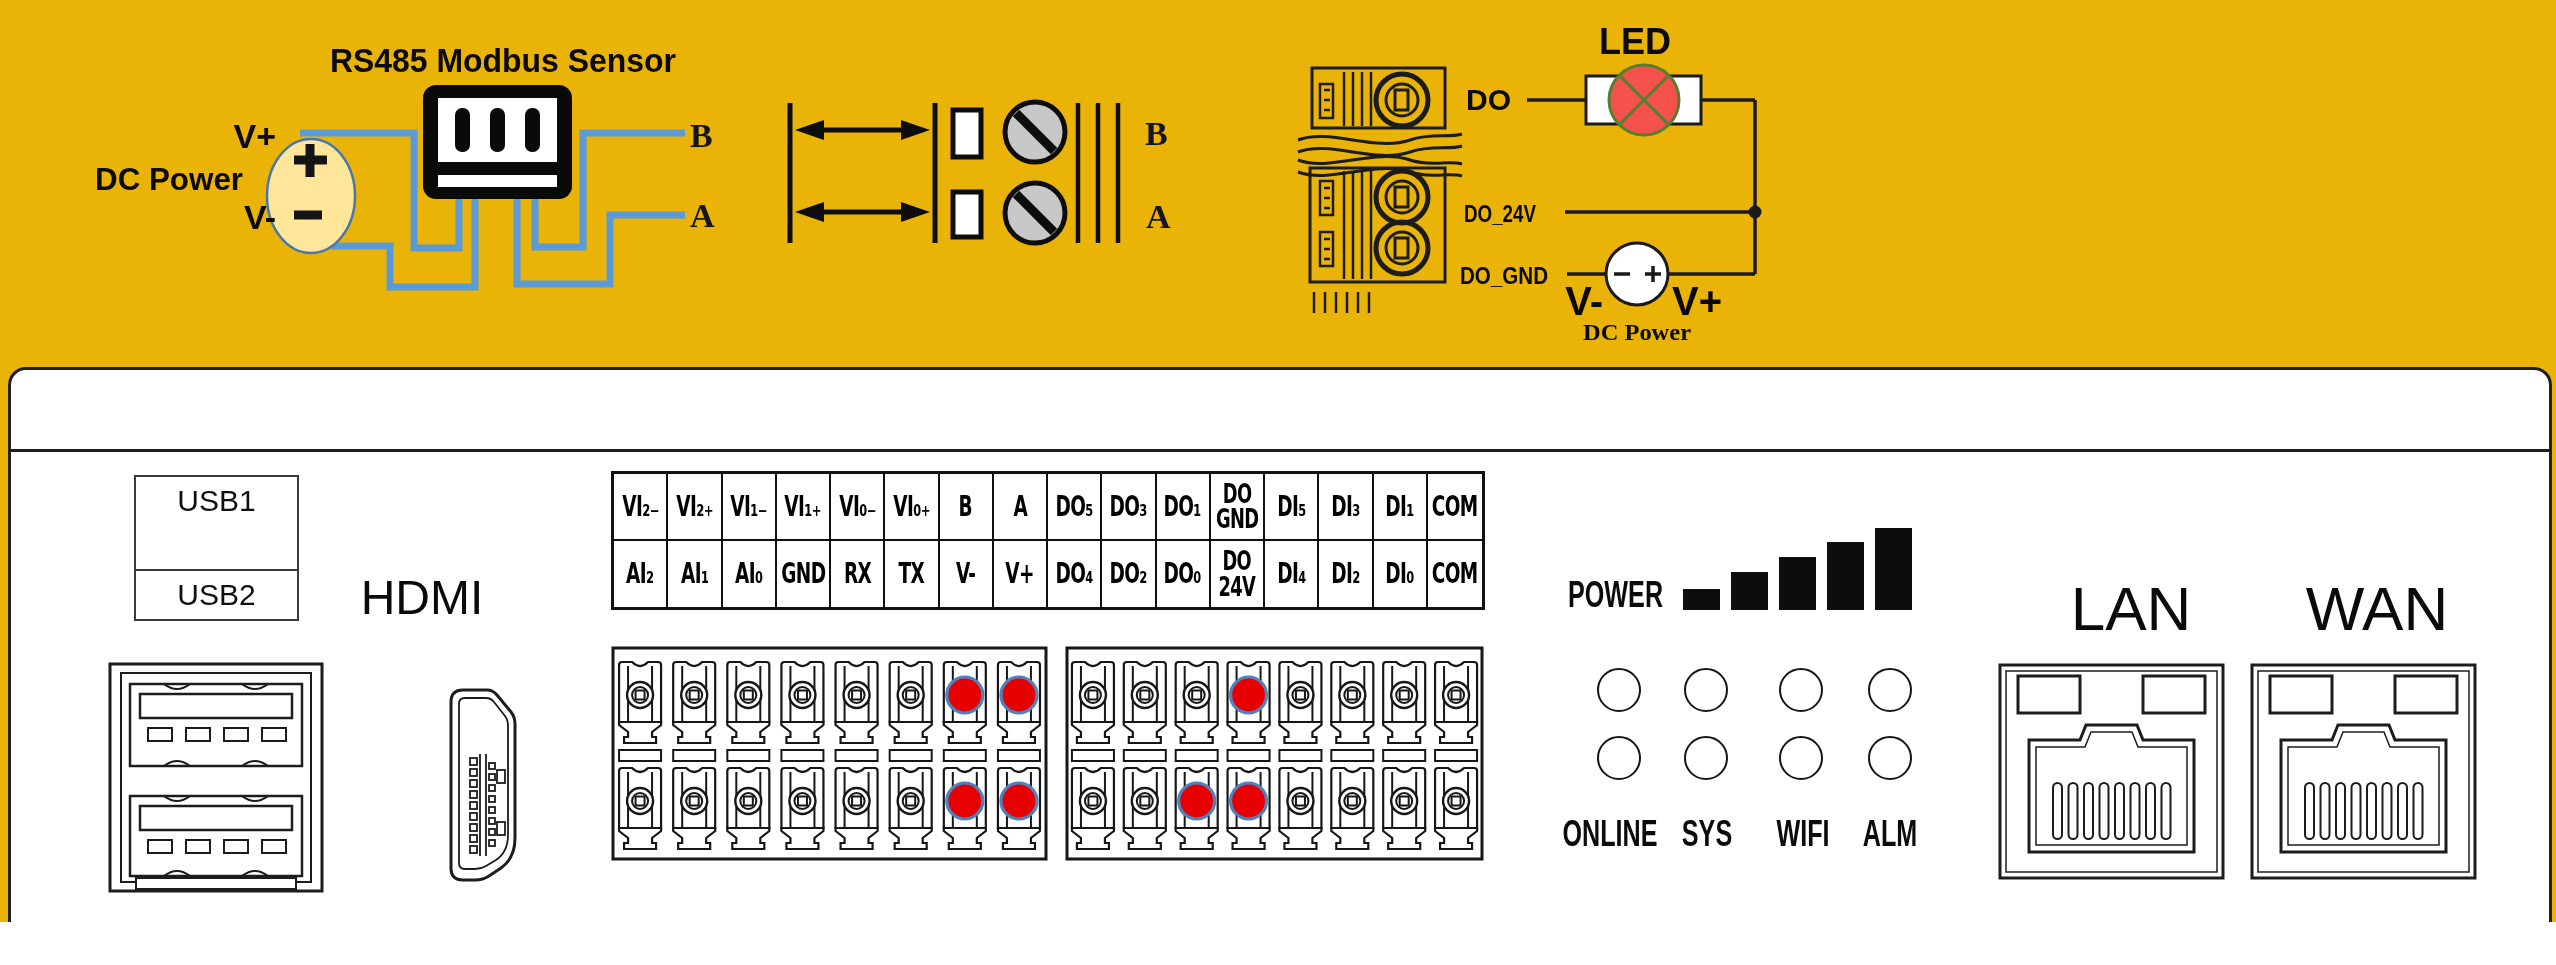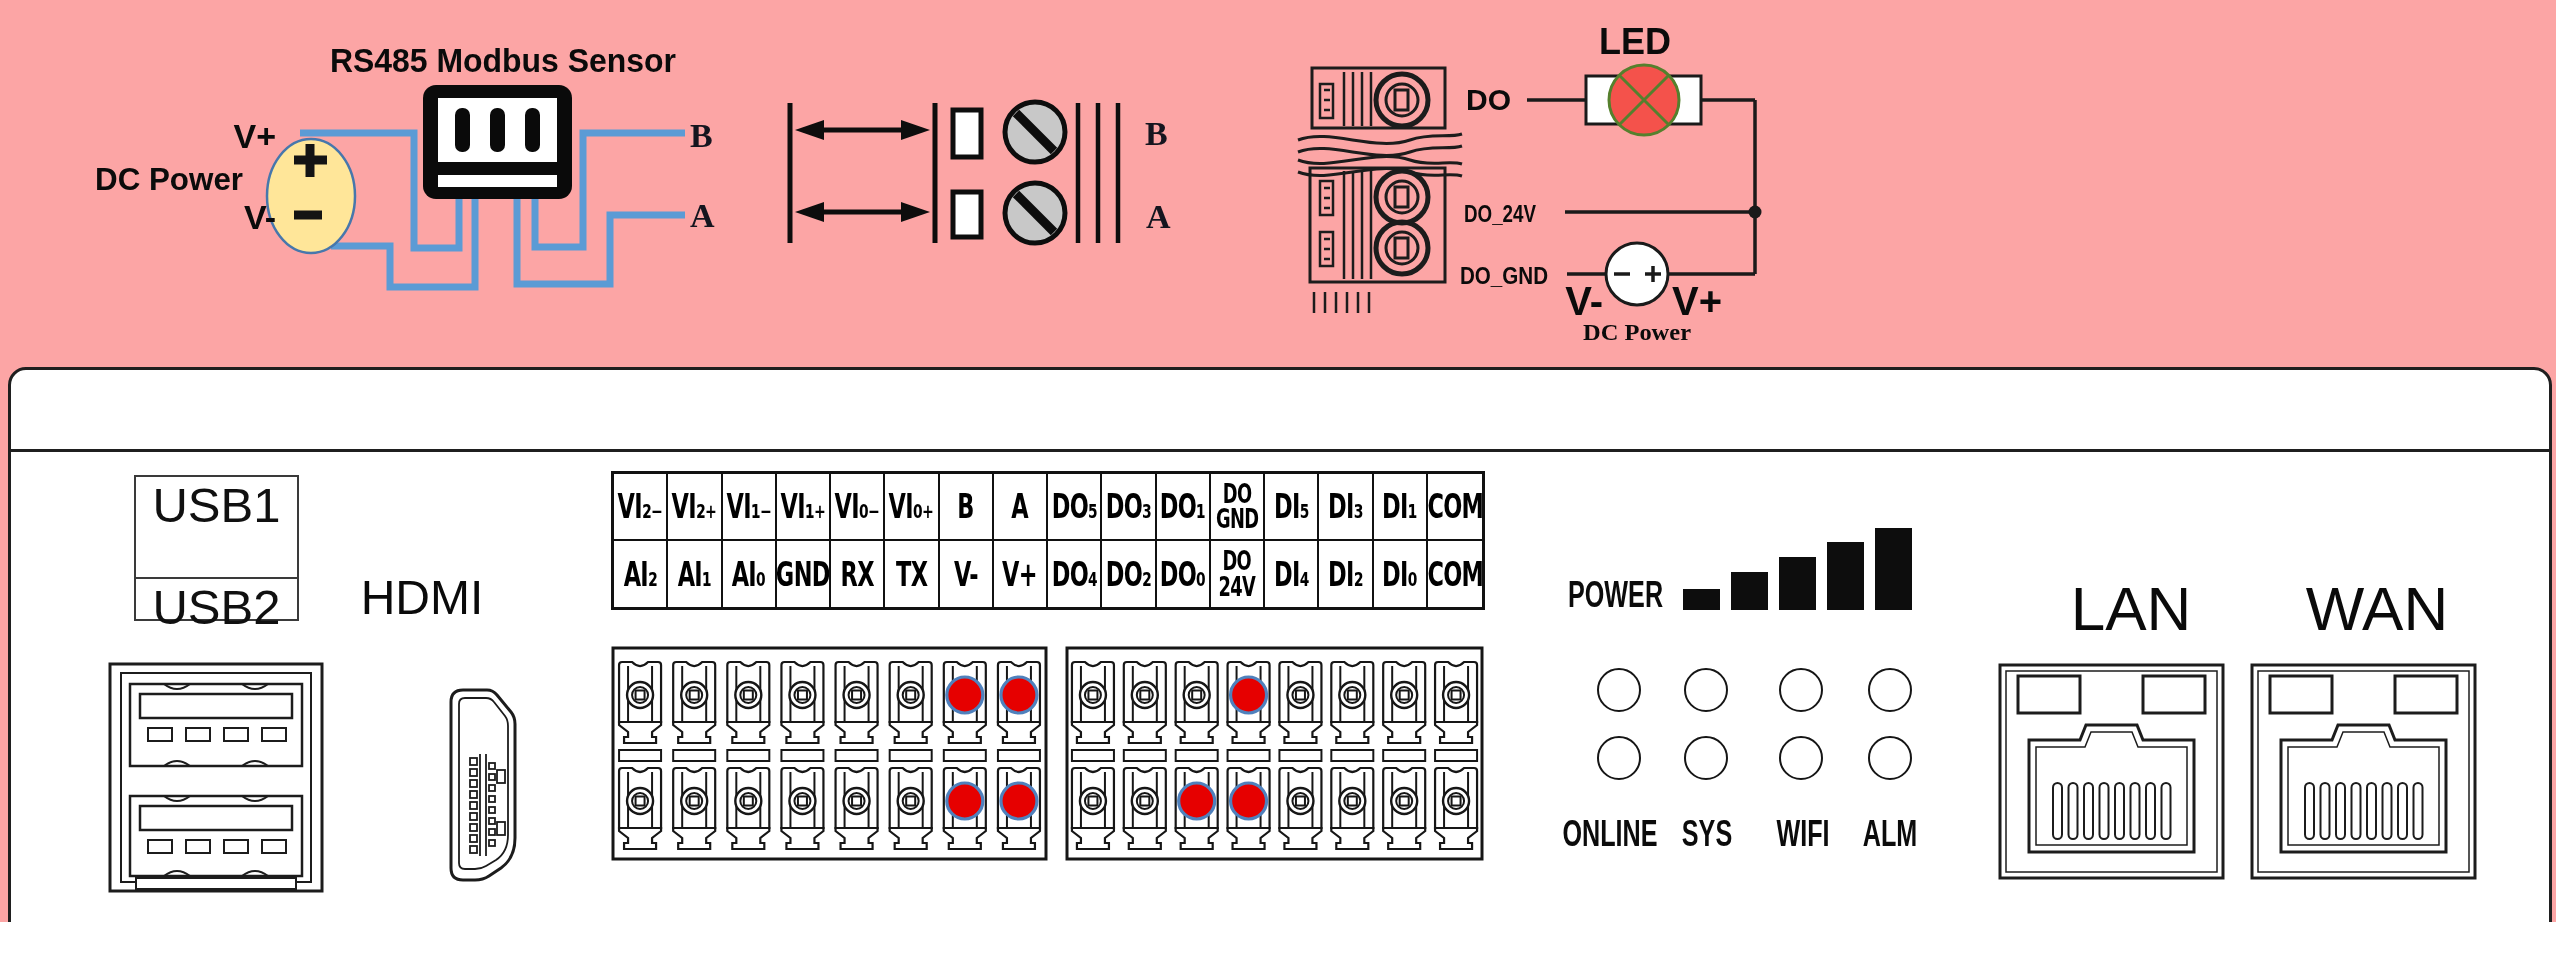--- a/index.html
+++ b/index.html
@@ -1,47 +1,47 @@
 <!DOCTYPE html>
 <html><head>
 <meta charset="utf-8">
 <style>
   html,body{margin:0;padding:0;background:#fff;}
-  .stage{position:relative;width:2556px;height:922px;background:#fca5a5;overflow:hidden;
+  .stage{position:relative;width:2556px;height:922px;background:#eab308;overflow:hidden;
          font-family:"Liberation Sans",sans-serif;color:#0b0b0b;}
   .abs{position:absolute;}
   svg{display:block;}
   svg text{fill:#0b0b0b;}
   .tb40{font:700 40px "Liberation Sans",sans-serif}
   .tb36{font:700 36px "Liberation Sans",sans-serif}
   .tb34{font:700 34px "Liberation Sans",sans-serif}
   .tb32{font:700 32px "Liberation Sans",sans-serif}
   .tb30{font:700 30px "Liberation Sans",sans-serif}
   .tb24{font:700 24px "Liberation Sans",sans-serif}
   .serif34{font:700 34px "Liberation Serif",serif}
   .serif24{font:700 24px "Liberation Serif",serif}
 
   .panel{position:absolute;left:8px;top:367px;width:2544px;height:589px;
          border:3px solid #1f1f1f;border-radius:18px;background:#fff;box-sizing:border-box;}
   .panel-divider{position:absolute;left:0;right:0;top:79px;border-top:3px solid #1f1f1f;}
 
   .usb-box{position:absolute;left:123px;top:105px;width:165px;height:146px;
            border:2.5px solid #3a3a3a;box-sizing:border-box;display:flex;flex-direction:column;}
-  .usb-cell{flex:1;display:flex;align-items:center;justify-content:center;font-size:49px;color:#101010;}
+  .usb-cell{flex:1;display:flex;align-items:center;justify-content:center;font-size:30px;color:#101010;}
   .usb-cell + .usb-cell{border-top:2.5px solid #3a3a3a;margin-top:44px;}
 
   .hdmi-label{position:absolute;left:411px;top:200px;transform:translateX(-50%);
               font-size:48px;color:#0a0a0a;white-space:nowrap;}
 
   .io-grid{position:absolute;left:600px;top:101px;width:874px;height:139px;
            display:grid;grid-template-columns:repeat(16,1fr);grid-template-rows:1fr 1fr;
            border:3px solid #111;box-sizing:border-box;background:#fff;}
   .io-cell{display:flex;align-items:center;justify-content:center;overflow:hidden;
            border-right:2px solid #111;box-sizing:border-box;
-           font-family:"DejaVu Sans",sans-serif;font-weight:700;font-size:34px;color:#000;}
+           font-family:"DejaVu Sans",sans-serif;font-weight:700;font-size:28px;color:#000;}
   .io-cell.r1{border-bottom:2px solid #111;}
   .io-cell.last{border-right:none;}
   .io-cell > span{display:inline-block;transform:scaleX(.66);transform-origin:center;
                   white-space:pre-line;text-align:center;letter-spacing:-1px;}
   .io-cell.stacked{font-size:27px;}
   .io-cell.stacked > span{line-height:.95;}
 
   .cond-label{position:absolute;font-size:37px;font-weight:700;white-space:nowrap;
               transform:scaleX(.68);transform-origin:left center;}
   .led{position:absolute;width:44px;height:44px;border:2.5px solid #151515;border-radius:50%;

